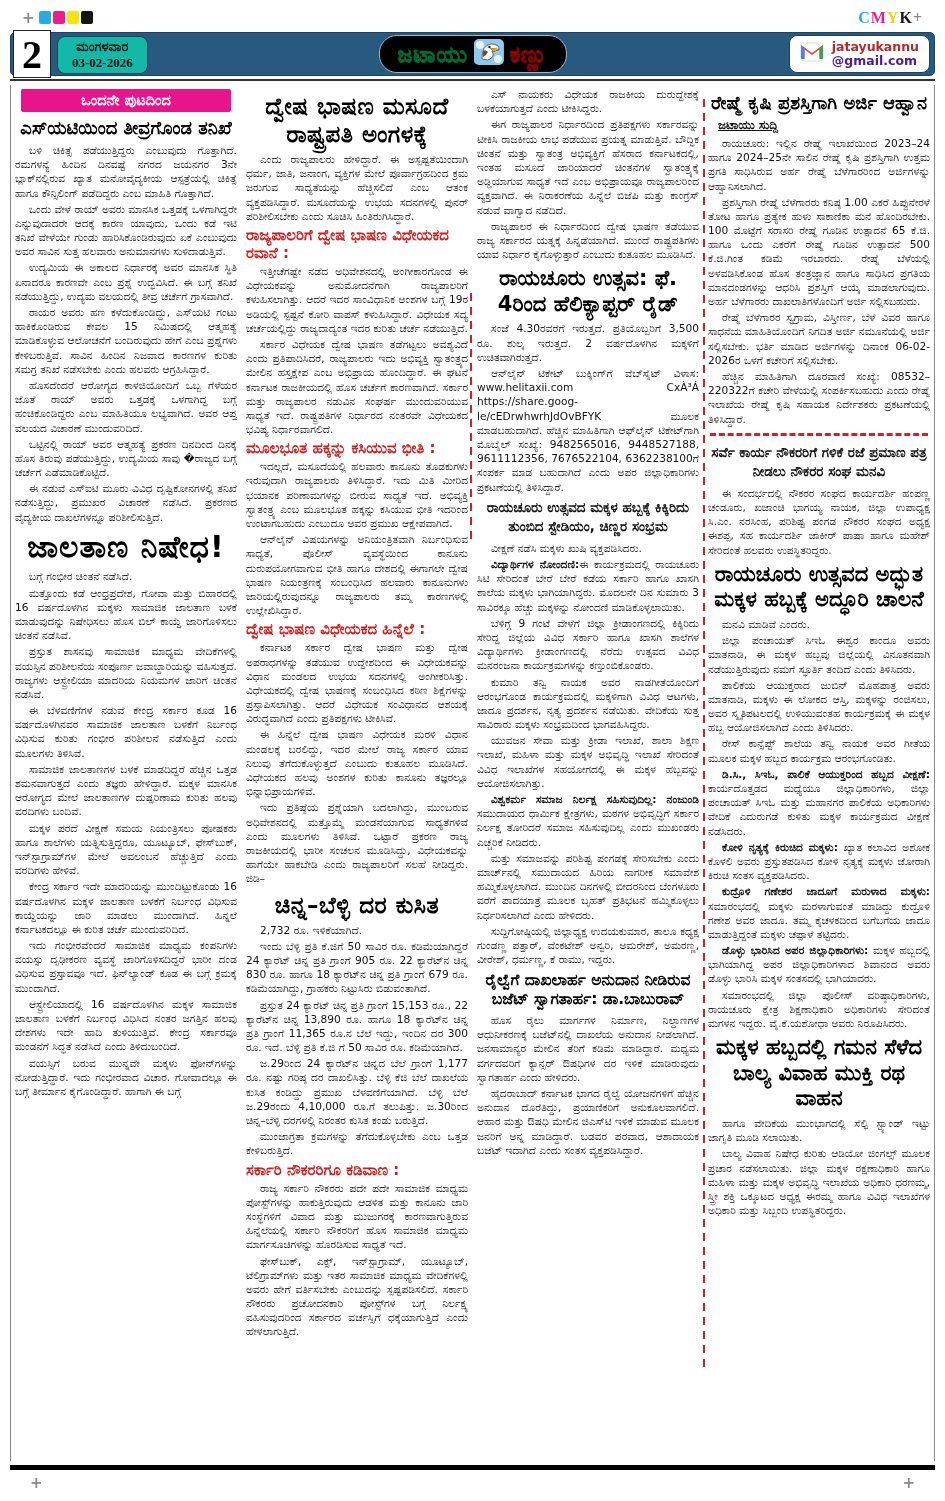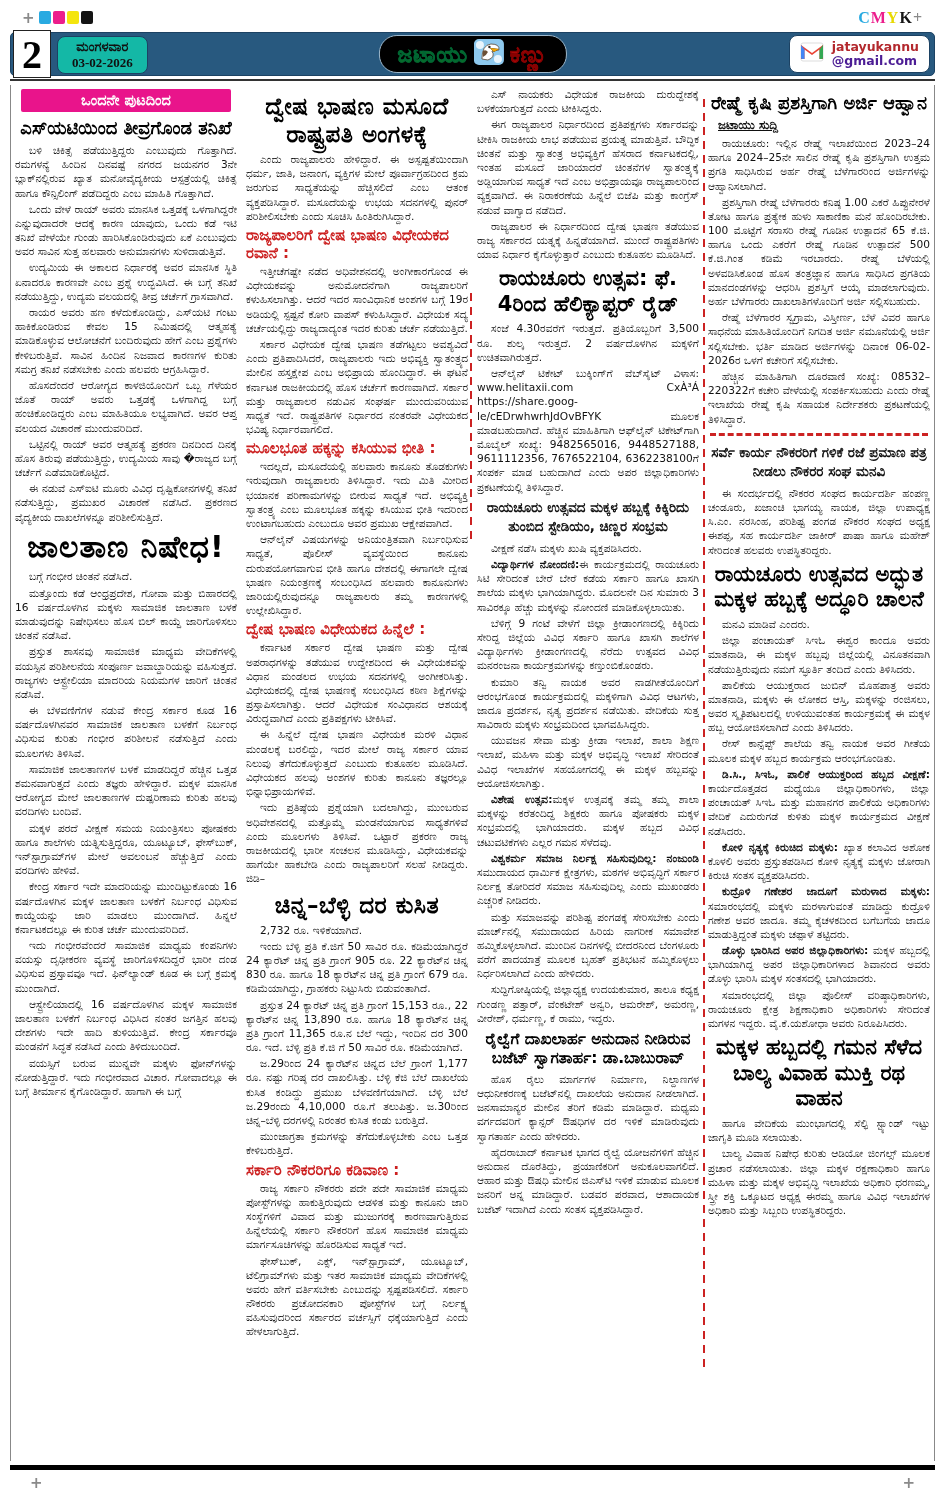--- a/index.html
+++ b/index.html
@@ -160,21 +160,20 @@
           <p class="para">ರಾಜ್ಯಪಾಲರ ಈ ನಿರ್ಧಾರದಿಂದ ದ್ವೇಷ ಭಾಷಣ ತಡೆಯುವ ರಾಜ್ಯ ಸರ್ಕಾರದ ಯತ್ನಕ್ಕೆ ಹಿನ್ನಡೆಯಾಗಿದೆ. ಮುಂದೆ ರಾಷ್ಟ್ರಪತಿಗಳು ಯಾವ ನಿರ್ಧಾರ ಕೈಗೊಳ್ಳುತ್ತಾರೆ ಎಂಬುದು ಕುತೂಹಲ ಮೂಡಿಸಿದೆ.</p>
           <div class="headline h-lg">ರಾಯಚೂರು ಉತ್ಸವ: ಫೆ. 4ರಿಂದ ಹೆಲಿಕ್ಯಾಪ್ಟರ್ ರೈಡ್</div>
           <p class="para">ಸಂಜೆ 4.30ರವರೆಗೆ ಇರುತ್ತದೆ. ಪ್ರತಿಯೊಬ್ಬರಿಗೆ 3,500 ರೂ. ಶುಲ್ಕ ಇರುತ್ತದೆ. 2 ವರ್ಷದೊಳಗಿನ ಮಕ್ಕಳಿಗೆ ಉಚಿತವಾಗಿರುತ್ತದೆ.</p>
           <p class="para">ಆನ್‌ಲೈನ್ ಟಿಕೇಟ್ ಬುಕ್ಕಿಂಗ್‌ಗೆ ವೆಬ್‌ಸೈಟ್ ವಿಳಾಸ: www.helitaxii.com CxÀ³Á https://share.goog-le/cEDrwhwrhJdOvBFYK ಮೂಲಕ ಮಾಡಬಹುದಾಗಿದೆ. ಹೆಚ್ಚಿನ ಮಾಹಿತಿಗಾಗಿ ಆಫ್‌ಲೈನ್ ಟಿಕೇಟ್‌ಗಾಗಿ ಮೊಬೈಲ್ ಸಂಖ್ಯೆ: 9482565016, 9448527188, 9611112356, 7676522104, 6362238100ಗೆ ಸಂಪರ್ಕ ಮಾಡ ಬಹುದಾಗಿದೆ ಎಂದು ಅಪರ ಜಿಲ್ಲಾಧಿಕಾರಿಗಳು ಪ್ರಕಟಣೆಯಲ್ಲಿ ತಿಳಿಸಿದ್ದಾರೆ.</p>
           <div class="subhead">ರಾಯಚೂರು ಉತ್ಸವದ ಮಕ್ಕಳ ಹಬ್ಬಕ್ಕೆ ಕಿಕ್ಕಿರಿದು ತುಂಬಿದ ಸ್ಟೇಡಿಯಂ, ಚಿಣ್ಣರ ಸಂಭ್ರಮ</div>
           <p class="para">ವೀಕ್ಷಣೆ ನಡೆಸಿ ಮಕ್ಕಳು ಖುಷಿ ವ್ಯಕ್ತಪಡಿಸಿದರು.</p>
           <p class="para"><b>ವಿದ್ಯಾರ್ಥಿಗಳ ನೋಂದಣಿ:</b>ಈ ಕಾರ್ಯಕ್ರಮದಲ್ಲಿ ರಾಯಚೂರು ಸಿಟಿ ಸೇರಿದಂತೆ ಬೇರೆ ಬೇರೆ ಕಡೆಯ ಸರ್ಕಾರಿ ಹಾಗೂ ಖಾಸಗಿ ಶಾಲೆಯ ಮಕ್ಕಳು ಭಾಗಿಯಾಗಿದ್ದರು. ಮೊದಲನೇ ದಿನ ಸುಮಾರು 3 ಸಾವಿರಕ್ಕೂ ಹೆಚ್ಚು ಮಕ್ಕಳನ್ನು ನೋಂದಣಿ ಮಾಡಿಕೊಳ್ಳಲಾಯಿತು.</p>
           <p class="para">ಬೆಳಿಗ್ಗೆ 9 ಗಂಟೆ ವೇಳೆಗೆ ಜಿಲ್ಲಾ ಕ್ರೀಡಾಂಗಣದಲ್ಲಿ ಕಿಕ್ಕಿರಿದು ಸೇರಿದ್ದ ಜಿಲ್ಲೆಯ ವಿವಿಧ ಸರ್ಕಾರಿ ಹಾಗೂ ಖಾಸಗಿ ಶಾಲೆಗಳ ವಿದ್ಯಾರ್ಥಿಗಳು ಕ್ರೀಡಾಂಗಣದಲ್ಲಿ ನೆರೆದು ಉತ್ಸವದ ವಿವಿಧ ಮನರಂಜನಾ ಕಾರ್ಯಕ್ರಮಗಳನ್ನು ಕಣ್ತುಂಬಿಕೊಂಡರು.</p>
           <p class="para">ಕುಮಾರಿ ತನ್ವಿ ನಾಯಕ ಅವರ ನಾಡಗೀತೆಯೊಂದಿಗೆ ಆರಂಭಗೊಂಡ ಕಾರ್ಯಕ್ರಮದಲ್ಲಿ ಮಕ್ಕಳಿಗಾಗಿ ವಿವಿಧ ಆಟಗಳು, ಜಾದೂ ಪ್ರದರ್ಶನ, ನೃತ್ಯ ಪ್ರದರ್ಶನ ನಡೆಯಿತು. ವೇದಿಕೆಯ ಸುತ್ತ ಸಾವಿರಾರು ಮಕ್ಕಳು ಸಂಭ್ರಮದಿಂದ ಭಾಗವಹಿಸಿದ್ದರು.</p>
           <p class="para">ಯುವಜನ ಸೇವಾ ಮತ್ತು ಕ್ರೀಡಾ ಇಲಾಖೆ, ಶಾಲಾ ಶಿಕ್ಷಣ ಇಲಾಖೆ, ಮಹಿಳಾ ಮತ್ತು ಮಕ್ಕಳ ಅಭಿವೃದ್ಧಿ ಇಲಾಖೆ ಸೇರಿದಂತೆ ವಿವಿಧ ಇಲಾಖೆಗಳ ಸಹಯೋಗದಲ್ಲಿ ಈ ಮಕ್ಕಳ ಹಬ್ಬವನ್ನು ಆಯೋಜಿಸಲಾಗಿತ್ತು.</p>
-          <p class="para"><b>ವಿಶೇಷ ಉತ್ಸವ:</b>ಮಕ್ಕಳ ಉತ್ಸವಕ್ಕೆ ತಮ್ಮ ತಮ್ಮ ಶಾಲಾ ಮಕ್ಕಳನ್ನು ಕರೆತಂದಿದ್ದ ಶಿಕ್ಷಕರು ಹಾಗೂ ಪೋಷಕರು ಮಕ್ಕಳ ಸಂಭ್ರಮದಲ್ಲಿ ಭಾಗಿಯಾದರು. ಮಕ್ಕಳ ಹಬ್ಬದ ವಿವಿಧ ಚಟುವಟಿಕೆಗಳು ಎಲ್ಲರ ಗಮನ ಸೆಳೆದವು.</p>
           <p class="para"><b>ವಿಶ್ವಕರ್ಮ ಸಮಾಜ ನಿರ್ಲಕ್ಷ ಸಹಿಸುವುದಿಲ್ಲ: ನಂಜುಂಡಿ</b> ಸಮುದಾಯದ ಧಾರ್ಮಿಕ ಕ್ಷೇತ್ರಗಳು, ಮಠಗಳ ಅಭಿವೃದ್ಧಿಗೆ ಸರ್ಕಾರ ನಿರ್ಲಕ್ಷ ತೋರಿದರೆ ಸಮಾಜ ಸಹಿಸುವುದಿಲ್ಲ ಎಂದು ಮುಖಂಡರು ಎಚ್ಚರಿಕೆ ನೀಡಿದರು.</p>
           <p class="para">ಮತ್ತು ಸಮಾಜವನ್ನು ಪರಿಶಿಷ್ಟ ಪಂಗಡಕ್ಕೆ ಸೇರಿಸಬೇಕು ಎಂದು ಮಾರ್ಚ್‌ನಲ್ಲಿ ಸಮುದಾಯದ ಹಿರಿಯ ನಾಗರೀಕ ಸಮಾವೇಶ ಹಮ್ಮಿಕೊಳ್ಳಲಾಗಿದೆ. ಮುಂದಿನ ದಿನಗಳಲ್ಲಿ ಬೀದರನಿಂದ ಬೆಂಗಳೂರು ವರೆಗೆ ಪಾದಯಾತ್ರೆ ಮೂಲಕ ಬೃಹತ್ ಪ್ರತಿಭಟನೆ ಹಮ್ಮಿಕೊಳ್ಳಲು ನಿರ್ಧರಿಸಲಾಗಿದೆ ಎಂದು ಹೇಳಿದರು.</p>
           <p class="para">ಸುದ್ದಿಗೋಷ್ಠಿಯಲ್ಲಿ ಜಿಲ್ಲಾಧ್ಯಕ್ಷ ಉದಯಕುಮಾರ, ತಾಲೂ ಕಧ್ಯಕ್ಷ ಗುಂಡಣ್ಣ ಪತ್ತಾರ್, ವೆಂಕಟೇಶ್ ಅನ್ವರಿ, ಅಮರೇಶ್, ಅಮರಣ್ಣ, ವೀರೇಶ್, ಧರ್ಮಣ್ಣ, ಕೆ ರಾಮು, ಇದ್ದರು.</p>
           <div class="headline h-sm">ರೈಲ್ವೆಗೆ ದಾಖಲಾರ್ಹ ಅನುದಾನ ನೀಡಿರುವ ಬಜೆಟ್ ಸ್ವಾಗತಾರ್ಹ: ಡಾ.ಬಾಬುರಾವ್</div>
           <p class="para">ಹೊಸ ರೈಲು ಮಾರ್ಗಗಳ ನಿರ್ಮಾಣ, ನಿಲ್ದಾಣಗಳ ಆಧುನೀಕರಣಕ್ಕೆ ಬಜೆಟ್‌ನಲ್ಲಿ ದಾಖಲೆಯ ಅನುದಾನ ನೀಡಲಾಗಿದೆ. ಜನಸಾಮಾನ್ಯರ ಮೇಲಿನ ತೆರಿಗೆ ಕಡಿಮೆ ಮಾಡಿದ್ದಾರೆ. ಮಧ್ಯಮ ವರ್ಗದವರಿಗೆ ಕ್ಯಾನ್ಸರ್ ಔಷಧಿಗಳ ದರ ಇಳಿಕೆ ಮಾಡಿರುವುದು ಸ್ವಾಗತಾರ್ಹ ಎಂದು ಹೇಳಿದರು.</p>
           <p class="para">ಹೈದರಾಬಾದ್ ಕರ್ನಾಟಕ ಭಾಗದ ರೈಲ್ವೆ ಯೋಜನೆಗಳಿಗೆ ಹೆಚ್ಚಿನ ಅನುದಾನ ದೊರೆತಿದ್ದು, ಪ್ರಯಾಣಿಕರಿಗೆ ಅನುಕೂಲವಾಗಲಿದೆ. ಆಹಾರ ಮತ್ತು ಔಷಧಿ ಮೇಲಿನ ಜಿಎಸ್‌ಟಿ ಇಳಿಕೆ ಮಾಡುವ ಮೂಲಕ ಜನರಿಗೆ ಅನ್ನ ಮಾಡಿದ್ದಾರೆ. ಬಡವರ ಪರವಾದ, ಆಶಾದಾಯಕ ಬಜೆಟ್ ಇದಾಗಿದೆ ಎಂದು ಸಂತಸ ವ್ಯಕ್ತಪಡಿಸಿದ್ದಾರೆ.</p>
         </div>
         <div class="col">
           <div class="headline h-md">ರೇಷ್ಮೆ ಕೃಷಿ ಪ್ರಶಸ್ತಿಗಾಗಿ ಅರ್ಜಿ ಆಹ್ವಾನ</div>
           <div class="byline">ಜಟಾಯು ಸುದ್ದಿ</div>

